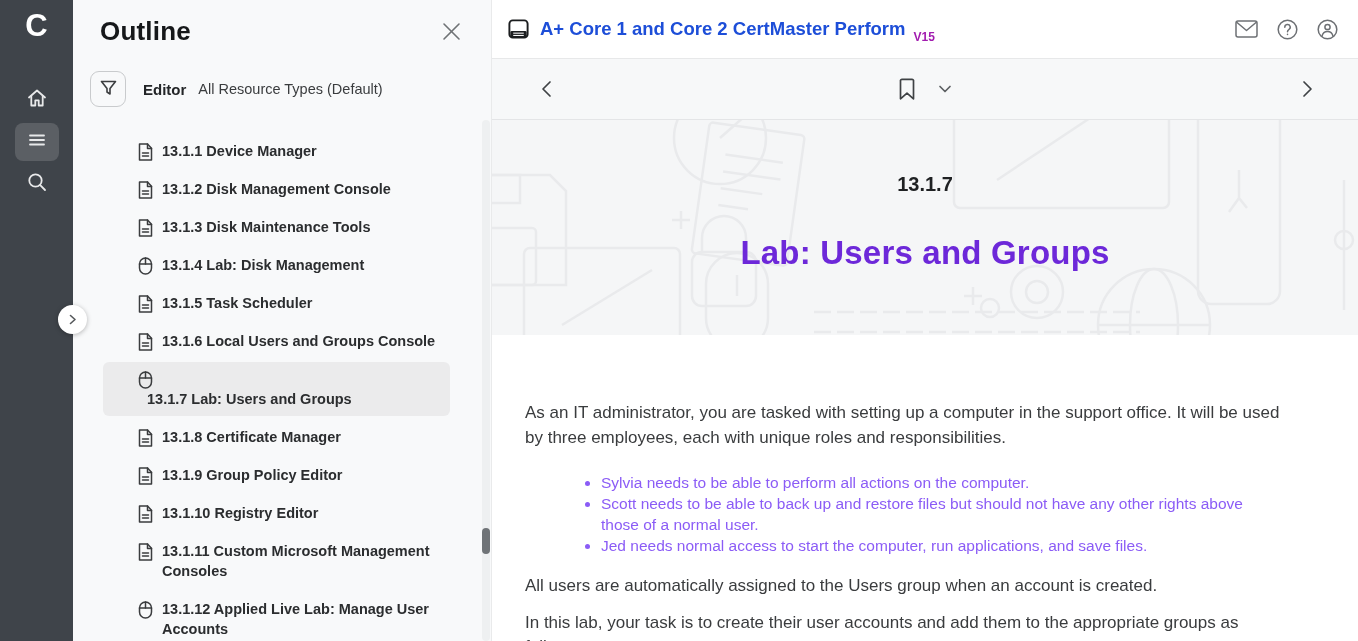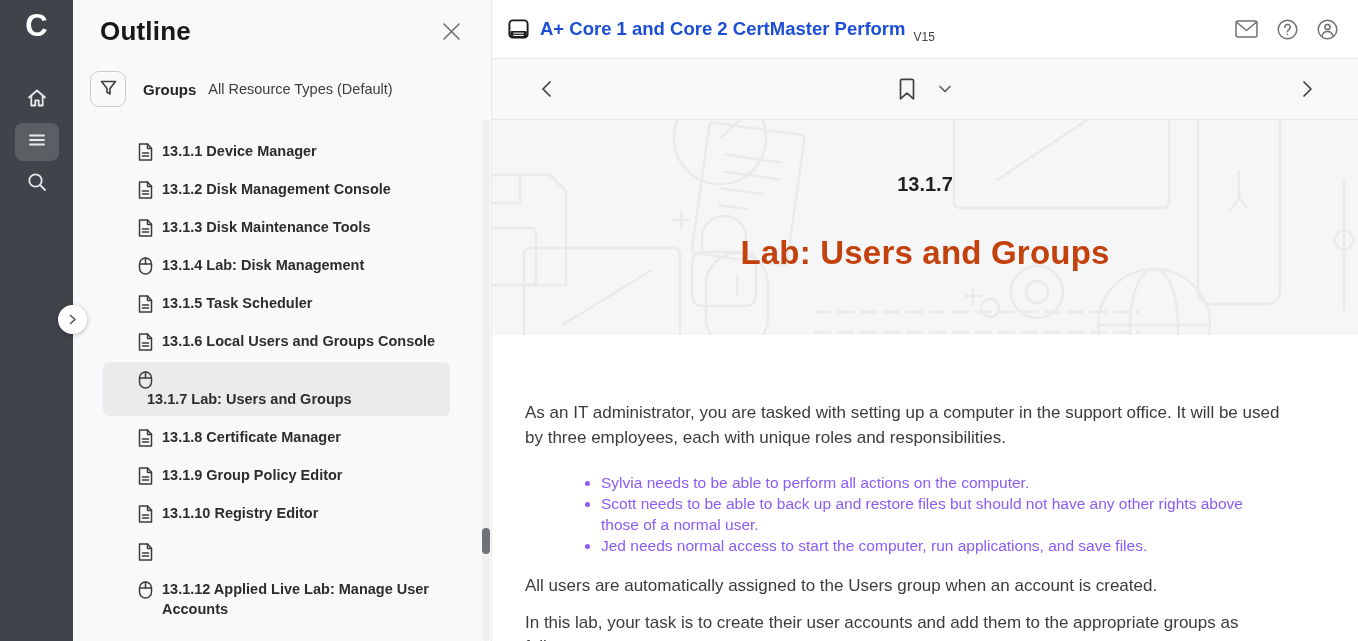--- a/index.html
+++ b/index.html
@@ -40,40 +40,40 @@
 
   
   .expand-handle { position:absolute; left:58px; top:305px; width:29px; height:29px; border-radius:50%; background:#fff; box-shadow:0 1px 5px rgba(0,0,0,.28); display:flex; align-items:center; justify-content:center; cursor:pointer; z-index:5; }
   .expand-handle svg { stroke:#55585b; fill:none; stroke-width:1.6; stroke-linecap:round; stroke-linejoin:round; }
 
   
   .main { flex:1; display:flex; flex-direction:column; background:#fff; min-width:0; }
   .main-header { height:59px; flex-shrink:0; display:flex; align-items:center; padding:0 20px 0 15px; border-bottom:1px solid #e7e8e9; background:#fff; }
   .course-icon { line-height:0; margin-right:10px; }
   .main-title { font-size:18.5px; font-weight:700; color:#1d4ed8; white-space:nowrap; }
-  .version { font-size:12px; font-weight:400; color:#404040; margin-left:8px; margin-top:16px; }
+  .version { font-size:12px; font-weight:700; color:#a21caf; margin-left:8px; margin-top:16px; }
   .header-icons { margin-left:auto; display:flex; align-items:center; gap:19px; }
   .hdr-ic { cursor:pointer; line-height:0; }
   .hdr-ic svg { stroke:#6d7074; fill:none; stroke-width:1.5; stroke-linecap:round; stroke-linejoin:round; }
 
   .nav-strip { height:61px; flex-shrink:0; background:#f7f8f9; border-bottom:1px solid #e4e5e7; position:relative; }
   .nav-prev { position:absolute; left:42px; top:50%; transform:translateY(-50%); cursor:pointer; line-height:0; padding:6px; }
   .nav-next { position:absolute; right:38px; top:50%; transform:translateY(-50%); cursor:pointer; line-height:0; padding:6px; }
   .nav-center { position:absolute; left:50%; top:50%; transform:translate(-50%,-50%); display:flex; align-items:center; gap:23px; }
   .nav-strip svg { stroke:#3f4245; fill:none; stroke-width:1.7; stroke-linecap:round; stroke-linejoin:round; }
   .bookmark-btn, .bookmark-dd { cursor:pointer; line-height:0; }
   .bookmark-dd svg { stroke:#5d6063; }
 
   .doc-scroll { flex:1; overflow:hidden; position:relative; }
 
   .hero { height:215px; background:#f5f6f7; position:relative; display:flex; flex-direction:column; align-items:center; justify-content:center; padding-bottom:10px; overflow:hidden; }
   .hero-pattern { position:absolute; inset:0; width:100%; height:100%; }
   .hero-pattern * { stroke:#e9eaec; fill:none; stroke-width:2.5; }
   .hero-num { position:relative; font-size:20px; font-weight:700; color:#1f2123; margin-bottom:38px; }
-  .hero-title { position:relative; font-size:33px; font-weight:700; color:#c2410c; letter-spacing:.2px; }
+  .hero-title { position:relative; font-size:33px; font-weight:700; color:#6d28d9; letter-spacing:.2px; }
 
   .article { padding:66px 77px 0 33px; }
   .article p { font-size:17px; line-height:24.5px; color:#3a3c3e; }
   .article ul { margin:22px 0 18px 76px; }
   .article li { font-size:15.5px; line-height:21px; color:#8b5cf6; }
   .p-note { margin-top:18px; }
   .p-task { margin-top:12px; }
 </style>
 </head>
 <body>
@@ -119,21 +119,21 @@
   </div>
 
   <div class="filter-row">
     <button class="filter-btn">
       <span>
         <svg width="17" height="16" viewBox="0 0 17 16">
             <path d="M1.5 1.5 H15.5 L10 8.5 V14 L7 12 V8.5 Z"></path>
           </svg>
       </span>
     </button>
-    <span class="filter-label">Groups</span>
+    <span class="filter-label">Editor</span>
     <span class="filter-value">All Resource Types (Default)</span>
   </div>
 
   <div class="o-list">
       <div class="o-item">
         <span class="o-ic"><svg width="15" height="18" viewBox="0 0 15 18">
             <path d="M1.5 1 h8 l4 4.2 v11.8 h-12 z"></path>
             <path d="M9.5 1 v4.5 h4"></path>
             <line x1="4.5" y1="10" x2="10.5" y2="10"></line>
             <line x1="4.5" y1="13" x2="10.5" y2="13"></line>
@@ -219,20 +219,21 @@
           </svg></span>
         <span class="o-label">13.1.10 Registry Editor</span>
       </div>
       <div class="o-item">
         <span class="o-ic"><svg width="15" height="18" viewBox="0 0 15 18">
             <path d="M1.5 1 h8 l4 4.2 v11.8 h-12 z"></path>
             <path d="M9.5 1 v4.5 h4"></path>
             <line x1="4.5" y1="10" x2="10.5" y2="10"></line>
             <line x1="4.5" y1="13" x2="10.5" y2="13"></line>
           </svg></span>
+        <span class="o-label">13.1.11 Custom Microsoft Management Consoles</span>
       </div>
       <div class="o-item">
         <span class="o-ic"><svg width="15" height="18" viewBox="0 0 15 18">
             <rect x="1.5" y="1" width="12" height="16" rx="6"></rect>
             <line x1="7.5" y1="1" x2="7.5" y2="7"></line>
             <line x1="1.5" y1="7" x2="13.5" y2="7"></line>
           </svg></span>
         <span class="o-label">13.1.12 Applied Live Lab: Manage User Accounts</span>
       </div>
     </div>

